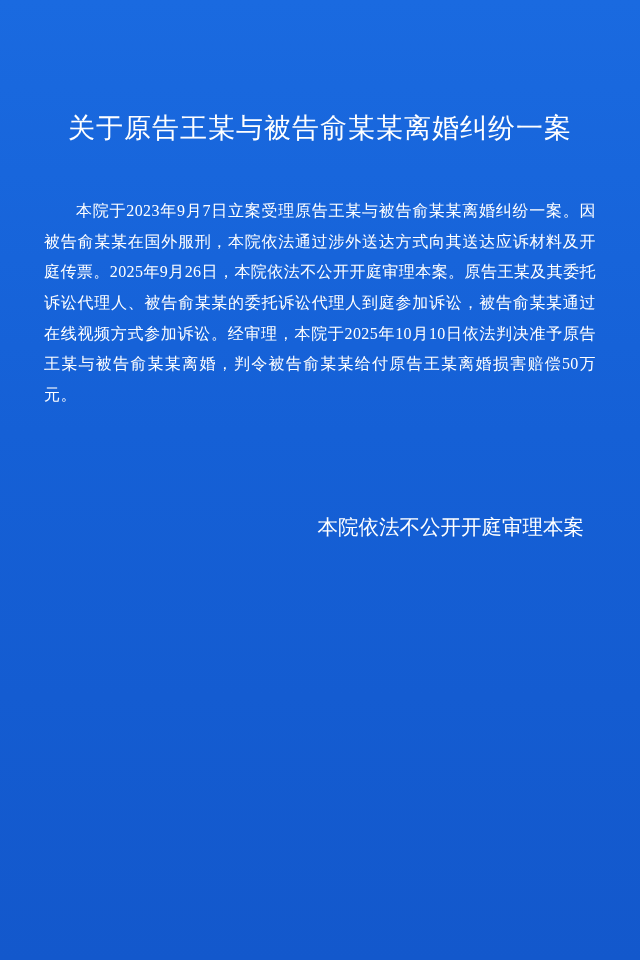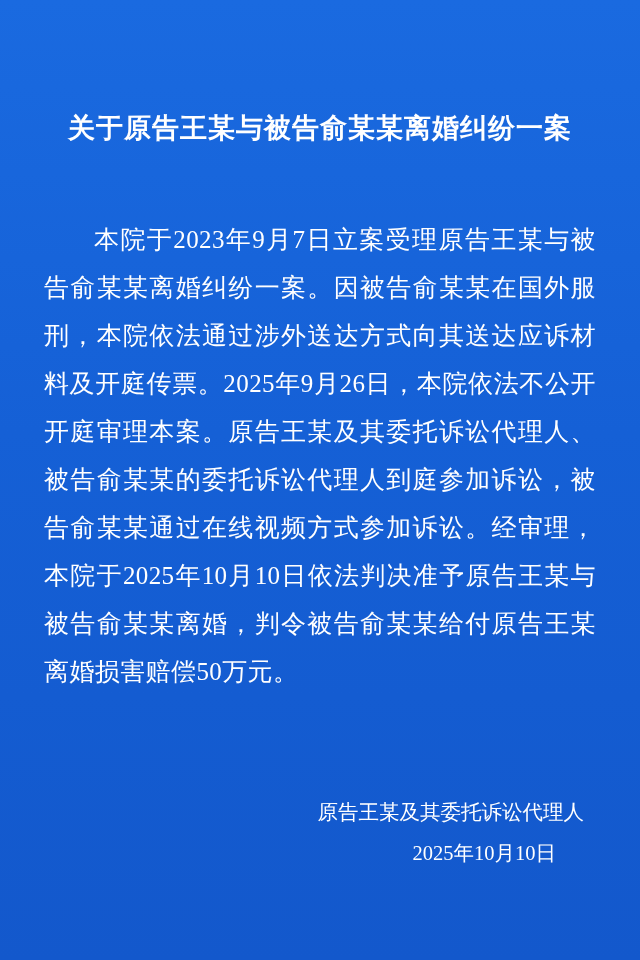--- a/index.html
+++ b/index.html
@@ -23,29 +23,29 @@
     display: flex;
     flex-direction: column;
   }
   .title-block {
     margin-top: 108px;
     text-align: center;
     color: #ffffff;
   }
   .title-line {
     font-size: 27px;
-    font-weight: bold;
+    font-weight: normal;
     letter-spacing: 1px;
     line-height: 1.55;
     font-family: "Liberation Sans", "DejaVu Sans", sans-serif;
   }
   .body-block {
-    margin-top: 66px;
+    margin-top: 46px;
     color: #ffffff;
-    font-size: 25px;
+    font-size: 16px;
     line-height: 1.92;
     text-align: justify;
     text-justify: inter-ideograph;
     letter-spacing: 0.4px;
   }
   .body-block p {
     margin: 0;
     text-indent: 2em;
   }
   .signature {
@@ -71,17 +71,16 @@
 
   <div class="title-block">
     <div class="title-line">关于原告王某与被告俞某某离婚纠纷一案</div>
   </div>
 
   <div class="body-block">
     <p>本院于2023年9月7日立案受理原告王某与被告俞某某离婚纠纷一案。因被告俞某某在国外服刑，本院依法通过涉外送达方式向其送达应诉材料及开庭传票。2025年9月26日，本院依法不公开开庭审理本案。原告王某及其委托诉讼代理人、被告俞某某的委托诉讼代理人到庭参加诉讼，被告俞某某通过在线视频方式参加诉讼。经审理，本院于2025年10月10日依法判决准予原告王某与被告俞某某离婚，判令被告俞某某给付原告王某离婚损害赔偿50万元。</p>
   </div>
 
   <div class="signature">
-    <span class="sig-line">原告王某及其委托诉讼代理人</span>
-    <span class="sig-date">2025年10月10日</span>
+    <span class="sig-line">本院依法不公开开庭审理本案</span>
   </div>
 
 </div>
 
 </body></html>

